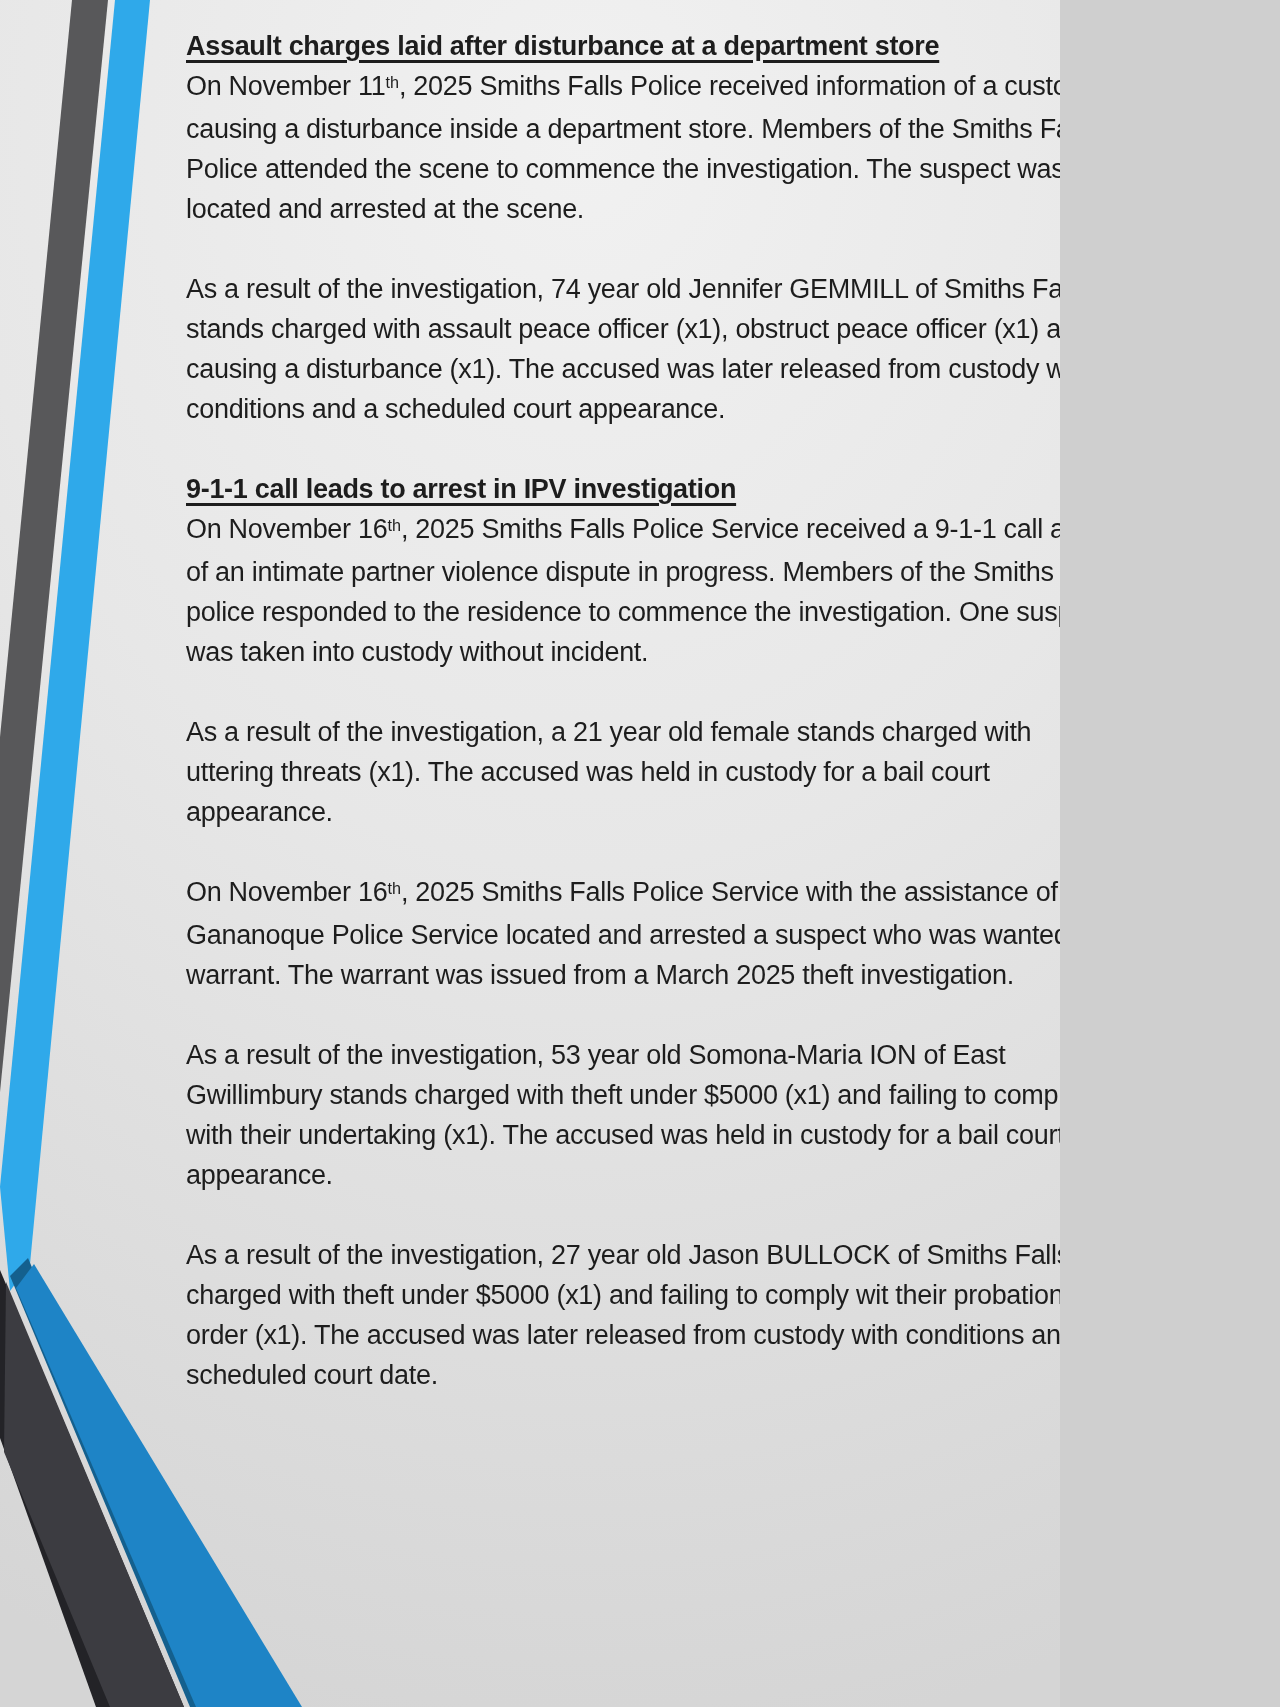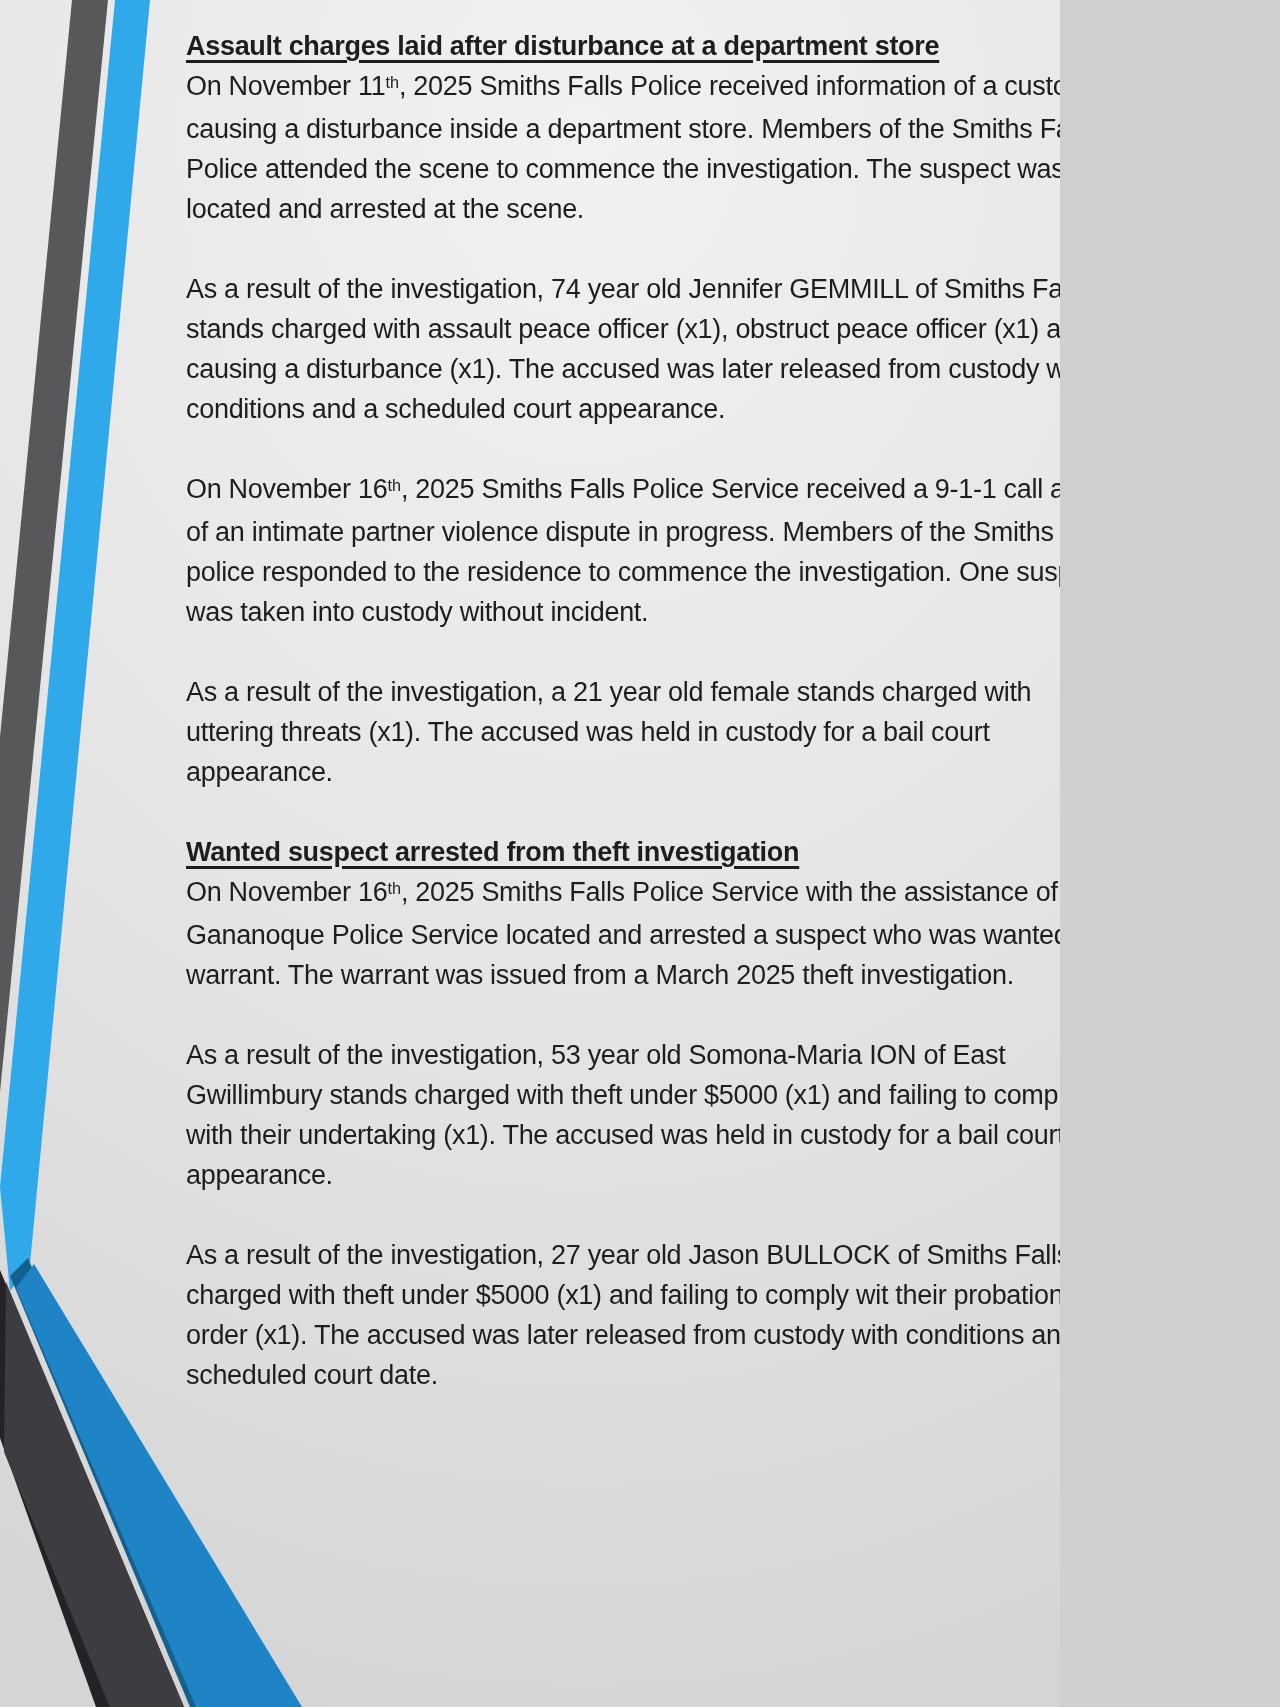--- a/index.html
+++ b/index.html
@@ -78,31 +78,31 @@
 causing a  disturbance inside a department store. Members of the Smiths Falls
 Police attended the scene to commence the investigation. The suspect was
 located and arrested at the scene.</p>
       <p class="para rich">As a result of the investigation,  74 year old Jennifer GEMMILL of Smiths Falls
 stands charged with assault peace officer (x1), obstruct peace officer (x1) and
 causing a disturbance (x1). The accused was later released from custody with
 conditions and a scheduled court appearance.</p>
     </section>
 
     <section>
+      <h2 class="heading">9-1-1 call leads to arrest in IPV investigation</h2>
       <p class="para rich">On November 16<sup>th</sup>, 2025 Smiths Falls Police Service received a 9-1-1 call alerting
 of an intimate partner violence dispute in progress. Members of the Smiths Falls
 police responded to the residence to commence the investigation. One suspect
 was taken into custody without incident.</p>
       <p class="para rich">As a result of the investigation, a 21 year old female stands charged with
 uttering threats (x1). The accused was held in custody for a bail court
 appearance.</p>
     </section>
 
     <section>
-      <h2 class="heading">Wanted suspect arrested from theft investigation</h2>
       <p class="para rich">On November 16<sup>th</sup>, 2025 Smiths Falls Police Service with the assistance of
 Gananoque Police Service located and arrested a suspect who was wanted on a
 warrant. The warrant was issued from a March 2025 theft investigation.</p>
       <p class="para rich">As a result of the investigation, 53 year old Somona-Maria ION of East
 Gwillimbury stands charged with theft under $5000 (x1) and failing to comply
 with their undertaking (x1). The accused was held in custody for a bail court
 appearance.</p>
     </section>
 
     <section>

